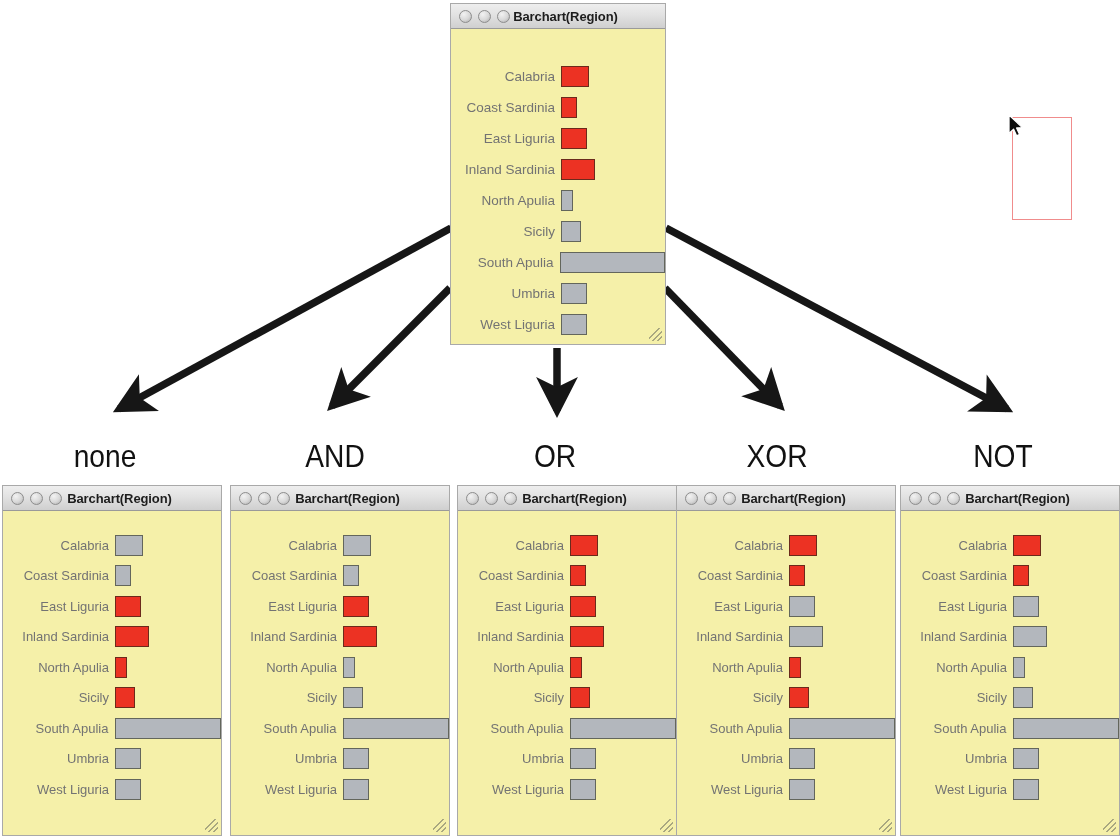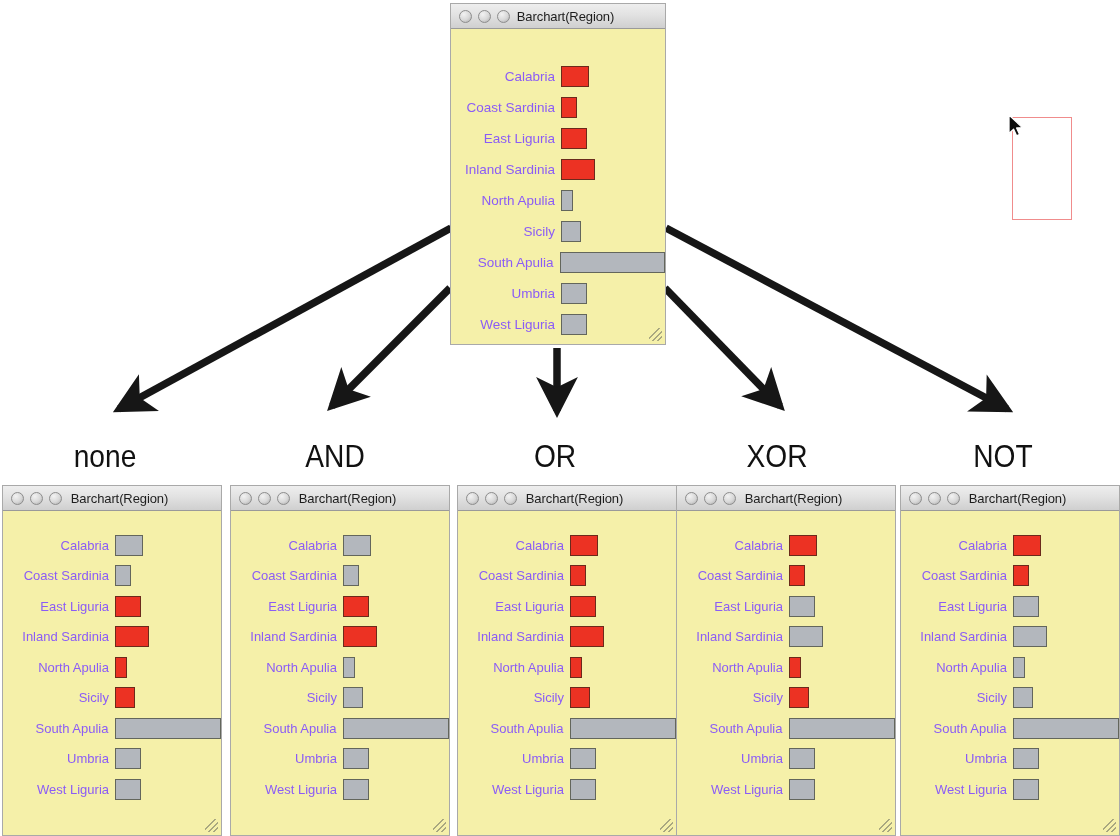--- a/index.html
+++ b/index.html
@@ -46,20 +46,21 @@
   }
   .tb-title {
     flex: 1;
     text-align: center;
     font-size: 13px;
     color: #1d1d1d;
     letter-spacing: -0.1px;
     padding-right: 44px;
     white-space: nowrap;
     overflow: hidden;
+    font-weight: bold;
   }
   .chart-area {
     position: relative;
     padding-top: 9px;
     box-sizing: border-box;
     height: calc(100% - 25px);
   }
   .grip {
     position: absolute;
     right: 3px;
@@ -73,21 +74,21 @@
 
   
   .row {
     display: flex;
     align-items: center;
     height: 31px;
   }
   .row-label {
     text-align: right;
     font-size: 13.5px;
-    color: #8b5cf6;
+    color: #737373;
     padding-right: 6px;
     white-space: nowrap;
     box-sizing: border-box;
   }
   .bar {
     height: 21px;
     box-sizing: border-box;
     border: 1.5px solid #5e5e47;
   }
   .bar.on  { background: #ec3223; border-color: #6b2a1c; }

